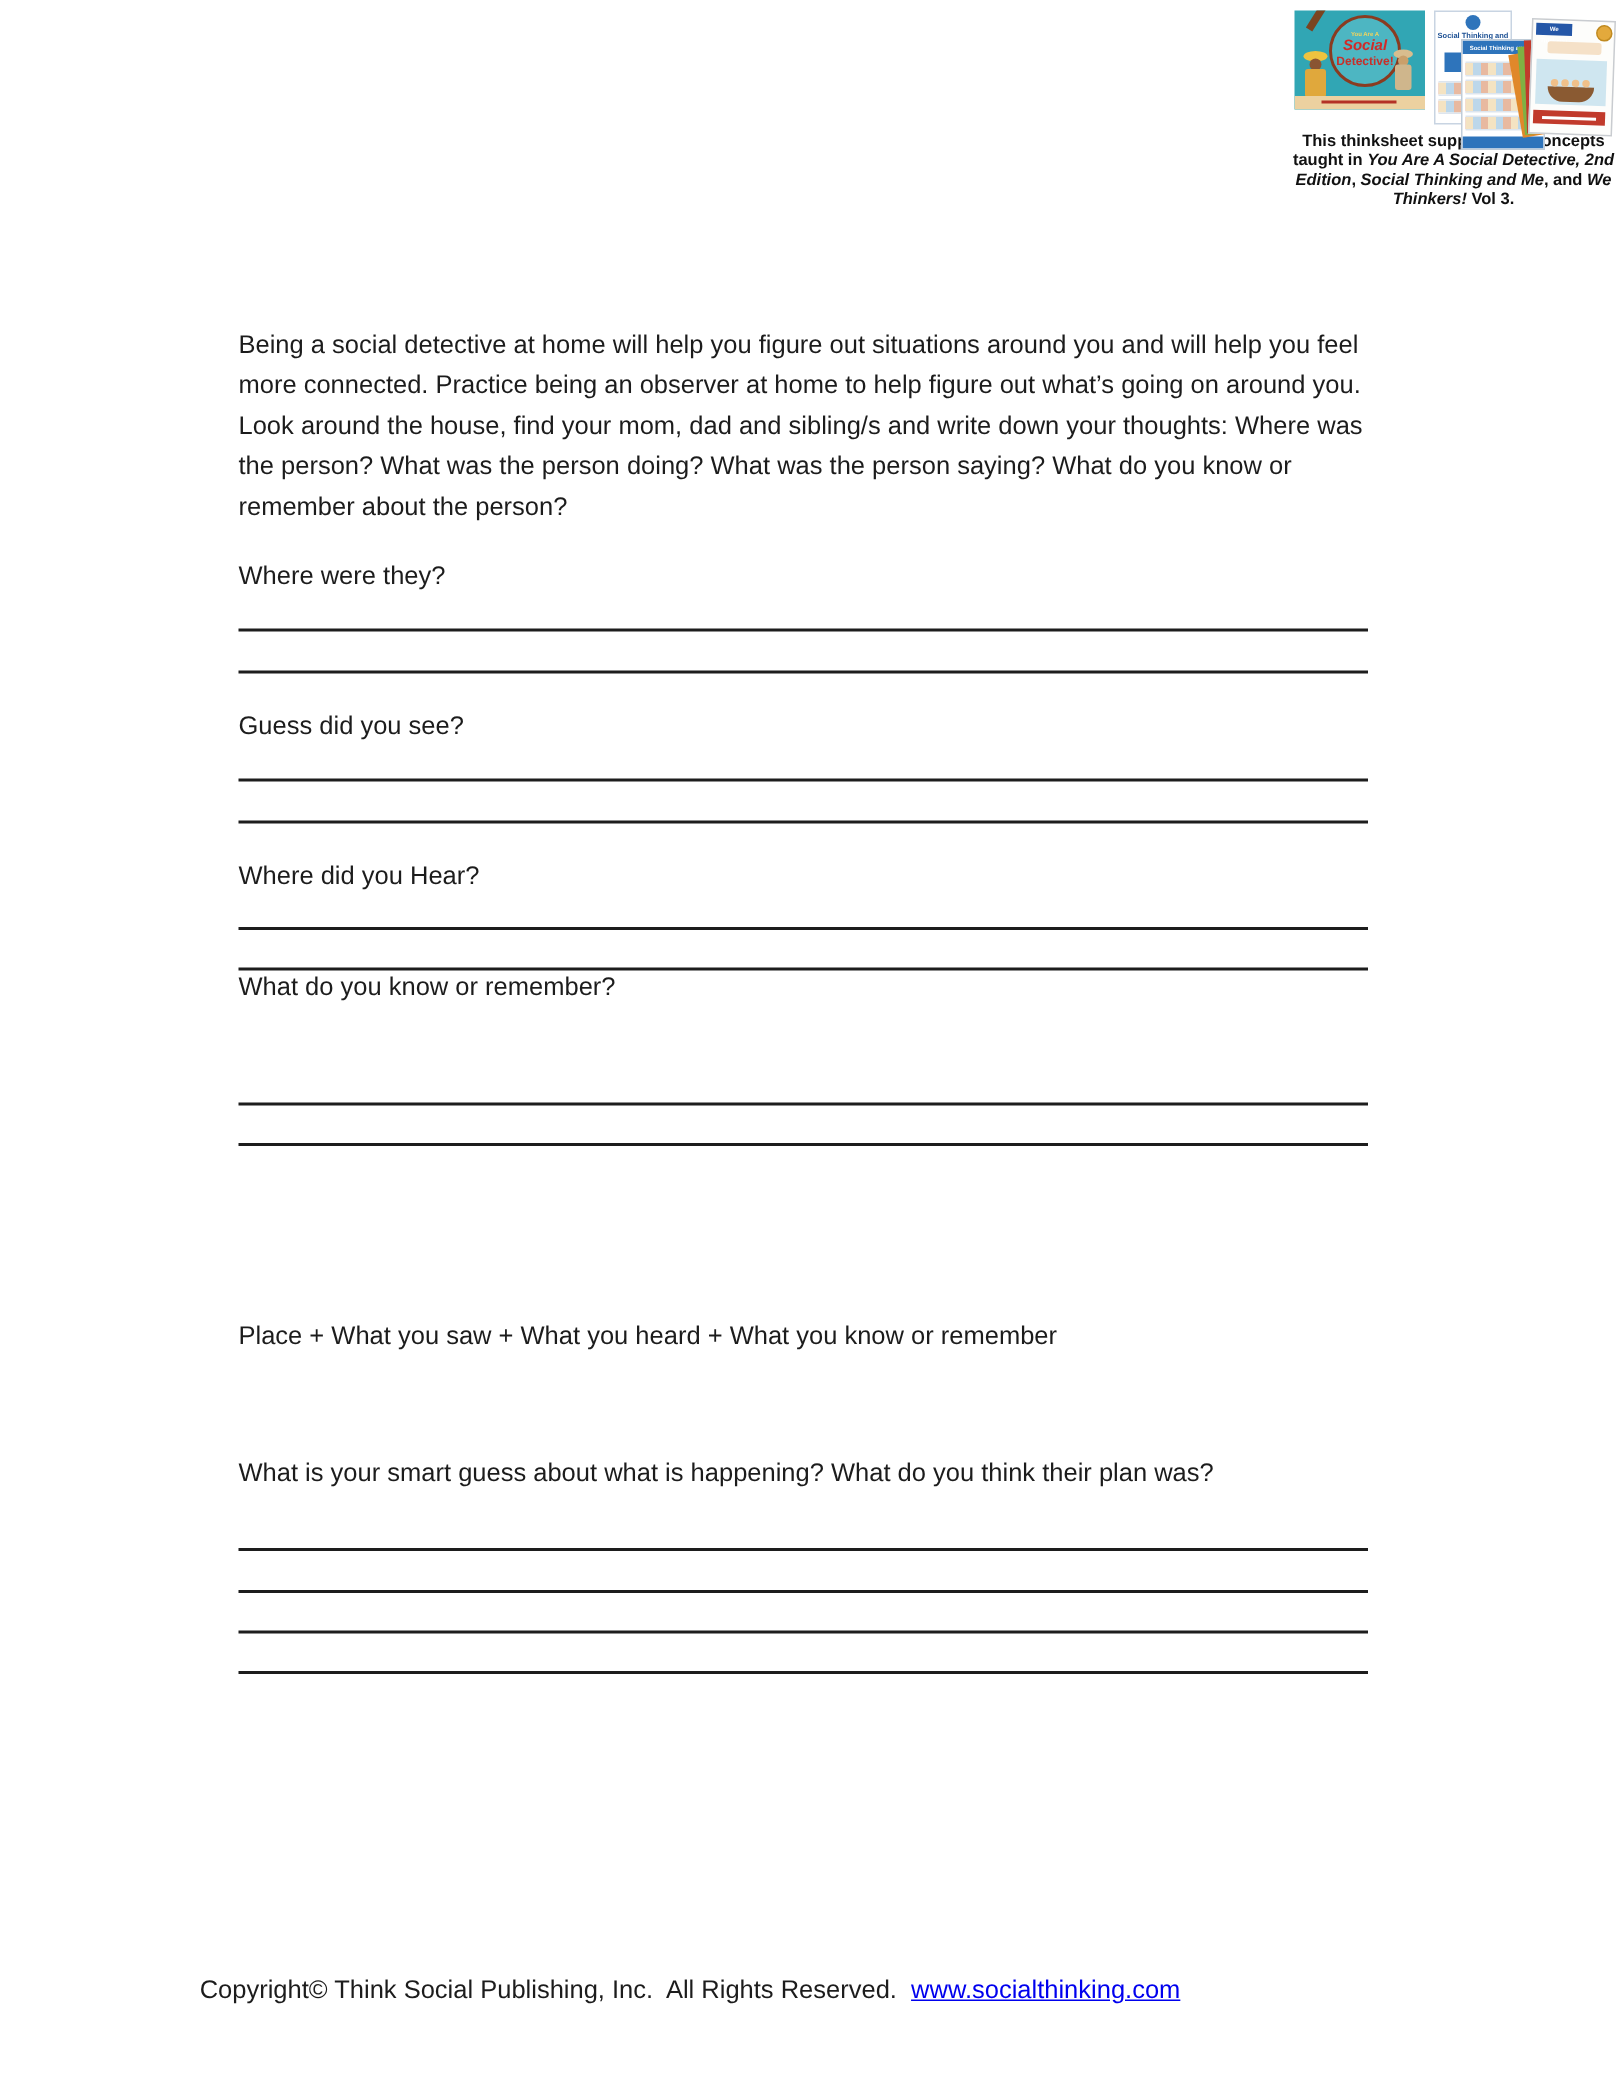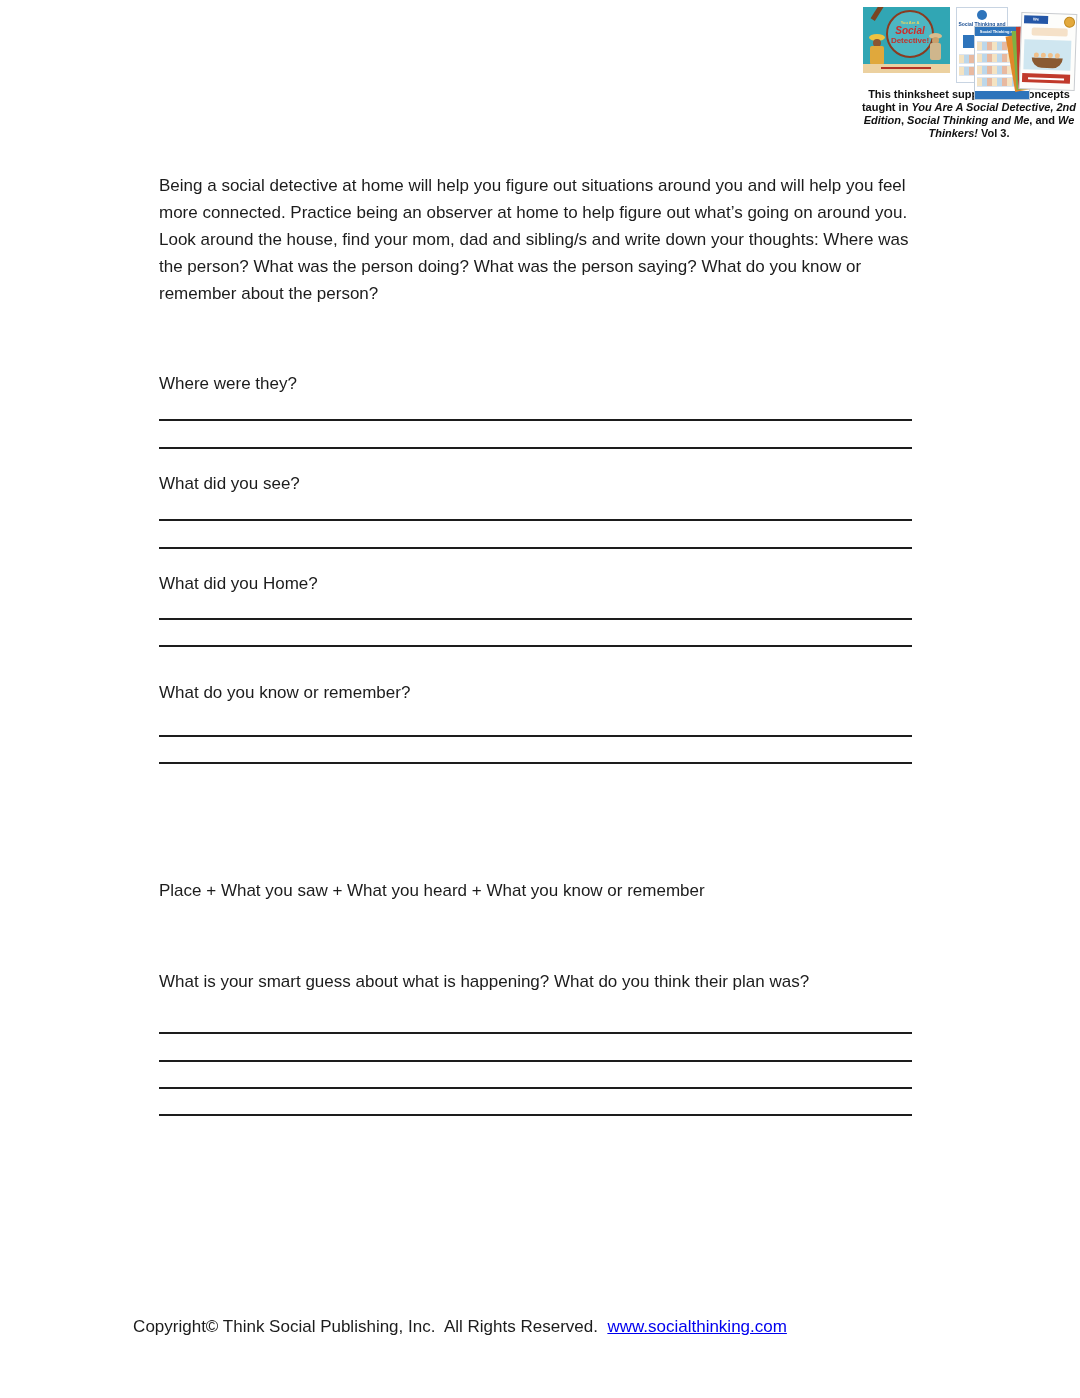--- a/index.html
+++ b/index.html
@@ -8,21 +8,21 @@
     --detective-teal:#31a6b4;
     --thinking-blue:#2e74bb;
     --thinkers-red:#c13a2b;
   }
   html,body{margin:0;padding:0;background:#ffffff;}
   .page{
     position:relative;width:1080px;height:1398px;background:#ffffff;overflow:hidden;
     font-family:"Liberation Sans",sans-serif;color:var(--body-text);
   }
   .abs{position:absolute;}
-  .doc-text{font-size:17px;line-height:27px;}
+  .doc-text{font-size:17px;line-height:27px;margin-top:44px;}
   .pre{white-space:pre-wrap;}
   .title{top:126px;left:0;width:1080px;text-align:center;font-size:17.5px;line-height:27px;}
   .intro{top:172px;left:159px;width:757px;}
   .observed{top:325px;left:159px;}
   .question{left:159px;font-size:17px;line-height:27px;}
   .rule{left:159px;width:753px;height:0;border-top:2px solid #1d1d1d;}
   .bold{font-weight:bold;}
   .footer{top:1313px;left:0;width:920px;text-align:center;font-size:17px;line-height:27px;}
   .footer a{color:var(--link-blue);text-decoration:underline;cursor:pointer;}
 
@@ -149,29 +149,29 @@
   <div class="abs note"><span>This thinksheet supports the concepts taught in </span><span class="it">You Are A Social Detective, 2nd Edition</span><span>, </span><span class="it">Social Thinking and Me</span><span>, and </span><span class="it">We Thinkers!</span><span> Vol 3.</span></div>
 
 
   <div class="abs intro doc-text">Being a social detective at home will help you figure out situations around you and will help you feel more connected. Practice being an observer at home to help figure out what’s going on around you. Look around the house, find your mom, dad and sibling/s and write down your thoughts: Where was the person? What was the person doing? What was the person saying? What do you know or remember about the person?</div>
 
 
   <div class="abs question" style="top:370px;">Where were they?</div>
   <div class="abs rule" style="top:419px;"></div>
   <div class="abs rule" style="top:447px;"></div>
 
-  <div class="abs question" style="top:470px;">What did you see?</div>
+  <div class="abs question" style="top:470px;">Guess did you see?</div>
   <div class="abs rule" style="top:519px;"></div>
   <div class="abs rule" style="top:547px;"></div>
 
-  <div class="abs question" style="top:570px;">What did you Home?</div>
+  <div class="abs question" style="top:570px;">Where did you Hear?</div>
   <div class="abs rule" style="top:618px;"></div>
   <div class="abs rule" style="top:645px;"></div>
 
-  <div class="abs question" style="top:679px;">What do you know or remember?</div>
+  <div class="abs question" style="top:644px;">What do you know or remember?</div>
   <div class="abs rule" style="top:735px;"></div>
   <div class="abs rule" style="top:762px;"></div>
 
   <div class="abs question" style="top:968px;">What is your smart guess about what is happening? What do you think their plan was?</div>
 
   <div class="abs question" style="top:877px;">Place + What you saw + What you heard + What you know or remember</div>
   <div class="abs rule" style="top:1032px;"></div>
   <div class="abs rule" style="top:1060px;"></div>
   <div class="abs rule" style="top:1087px;"></div>
   <div class="abs rule" style="top:1114px;"></div>

